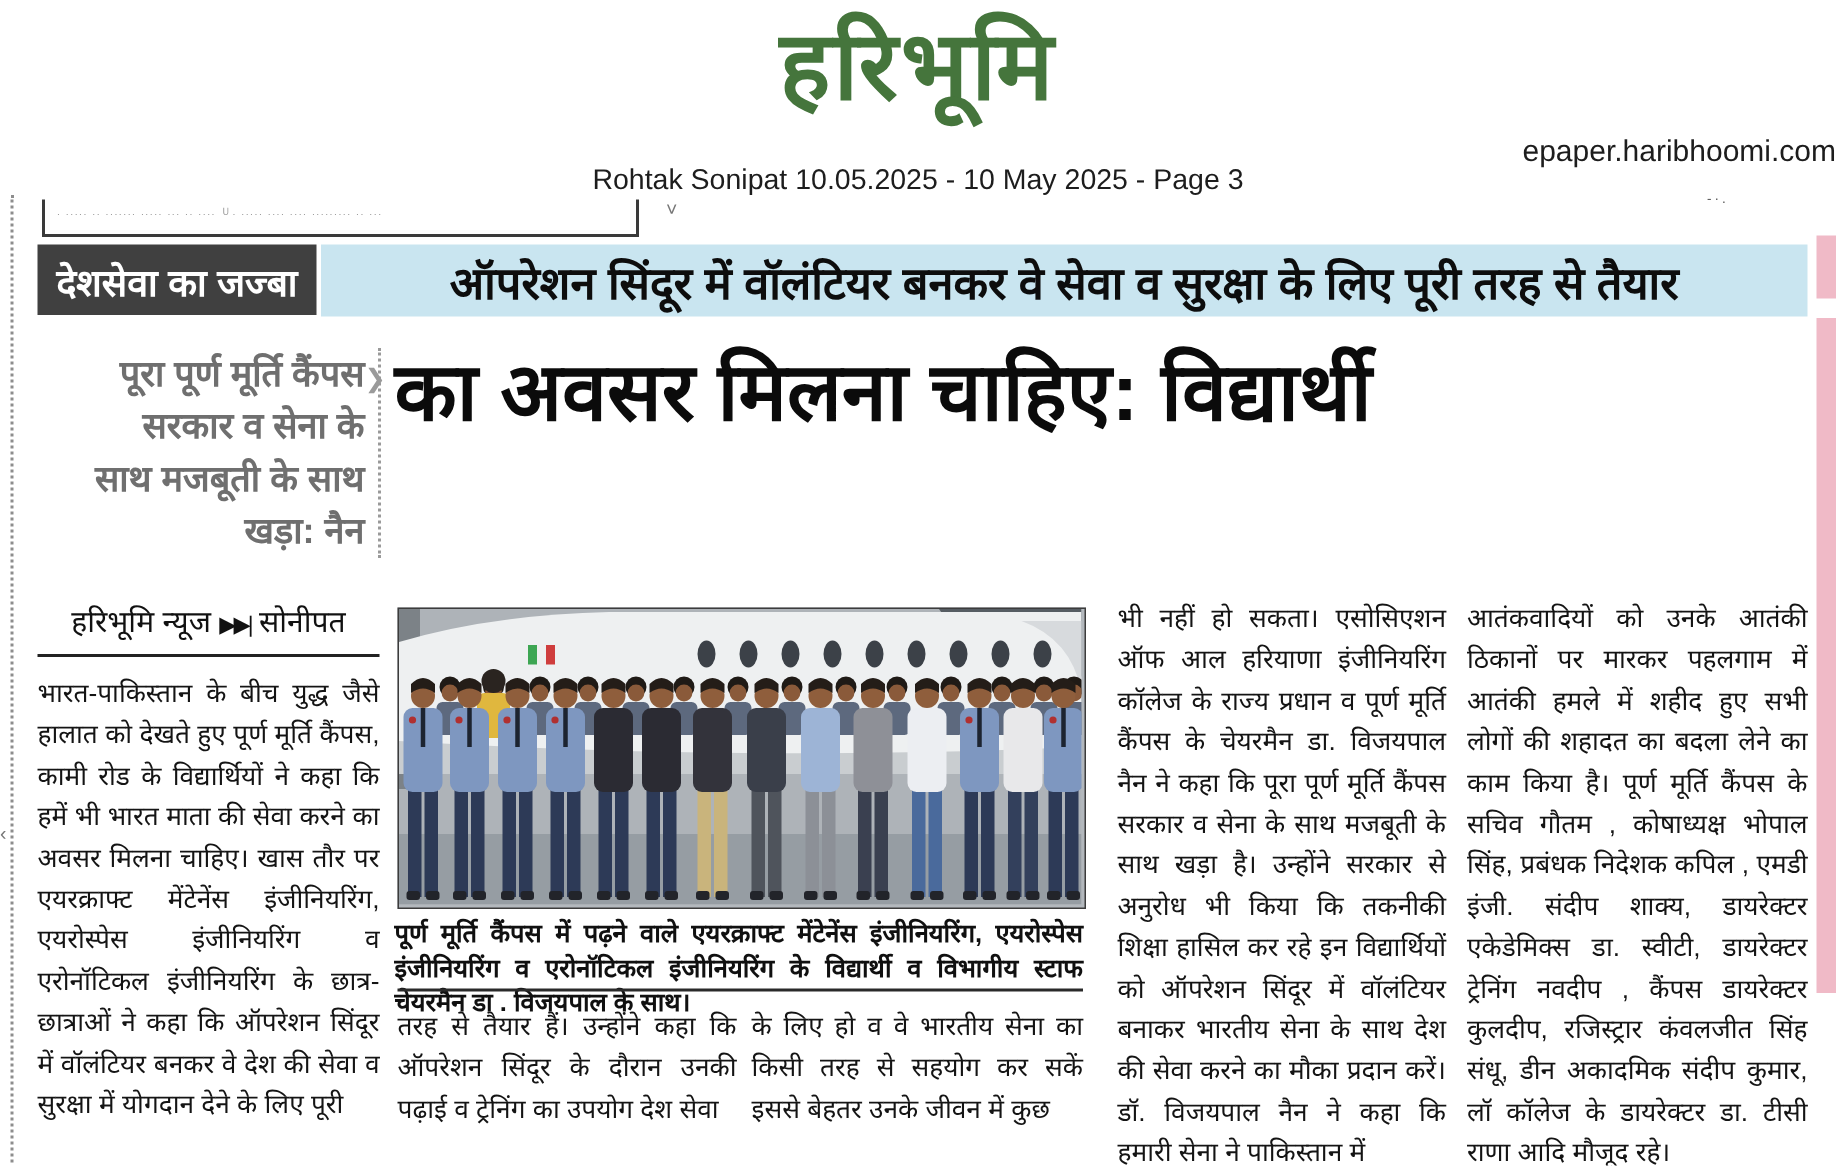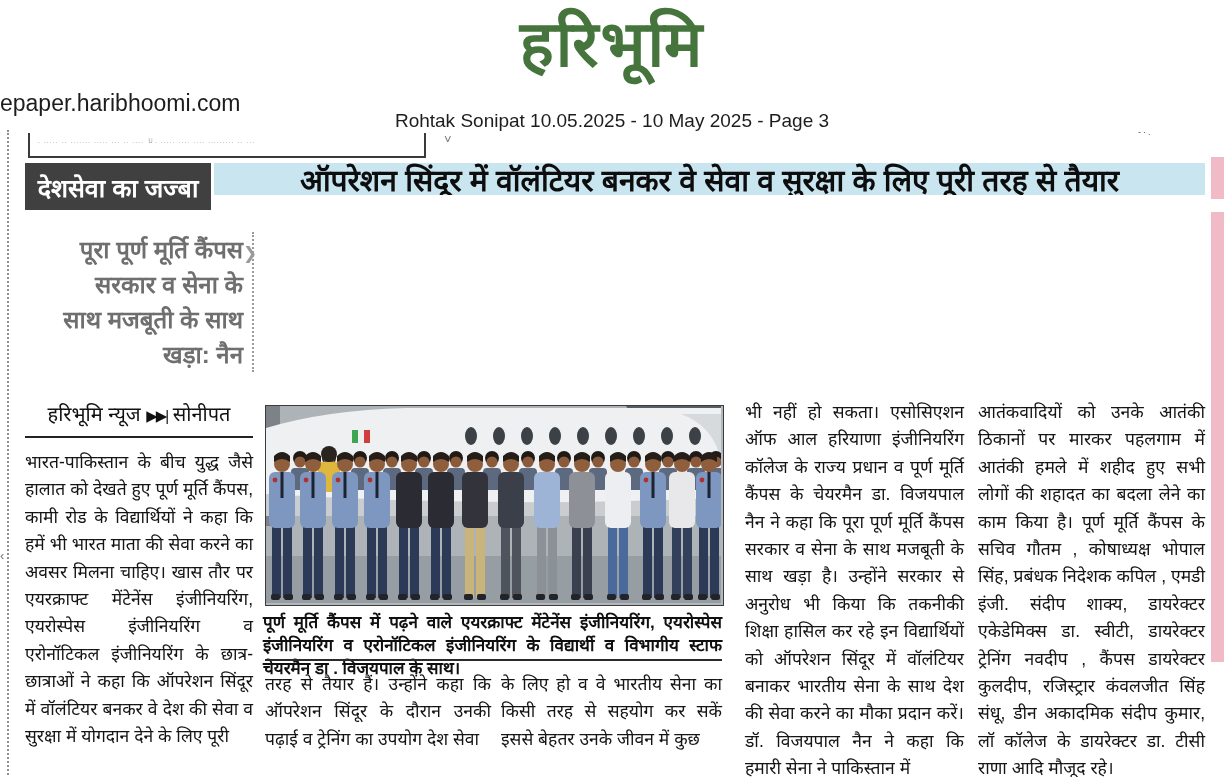--- a/index.html
+++ b/index.html
@@ -6,41 +6,41 @@
   body{
     width:1224px;height:777px;overflow:hidden;background:#fff;
     font-family:"Liberation Sans","DejaVu Sans",sans-serif;color:#111;
     position:relative;
   }
   .abs{position:absolute;}
 
   
   .masthead{left:0;top:4px;width:1224px;text-align:center;}
   .logo{font-size:64px;font-weight:bold;color:#45753c;letter-spacing:2px;line-height:80px;}
-  .site-url{left:0;top:90px;width:1224px;text-align:left;font-size:23px;color:#1d1d1d;}
+  .site-url{left:0;top:90px;width:1224px;text-align:right;font-size:20px;color:#1d1d1d;}
   .edition{left:0;top:110px;width:1224px;text-align:center;font-size:19px;color:#1d1d1d;}
 
   
   .crop-box{left:28px;top:133px;width:394px;height:23px;
     border-left:2px solid #3a3a3a;border-right:2px solid #3a3a3a;border-bottom:2px solid #3a3a3a;}
   .crop-text{left:38px;top:136px;width:340px;height:10px;font-size:7px;color:#9a9a9a;
     overflow:hidden;white-space:nowrap;letter-spacing:1px;}
   .crop-caret{left:444px;top:132px;font-size:13px;color:#777;}
   .crop-right-mark{left:1138px;top:127px;font-size:9px;color:#555;letter-spacing:2px;}
   .left-dotted{left:7px;top:130px;height:645px;width:0;border-left:2px dotted #8d8d8d;}
   .left-chevron{left:0px;top:548px;font-size:13px;color:#777;}
   .pink-strip{left:1211px;width:13px;background:#f0bac7;}
   .pink-a{top:157px;height:42px;}
   .pink-b{top:212px;height:450px;}
 
   
   .kicker{left:25px;top:163px;width:186px;height:47px;background:#404040;
     color:#fff;font-weight:bold;font-size:25px;display:flex;align-items:center;justify-content:center;
     white-space:nowrap;overflow:hidden;}
-  .strap{left:214px;top:163px;width:991px;height:32px;background:#c9e5f0;
+  .strap{left:214px;top:163px;width:991px;height:48px;background:#c9e5f0;
     color:#0d0d0d;font-weight:bold;font-size:30px;display:flex;align-items:center;justify-content:center;
     white-space:nowrap;overflow:hidden;}
 
   
   .pull-quote{left:25px;top:232px;width:218px;text-align:right;
     color:#6f6f6f;font-weight:bold;font-size:24px;line-height:35px;}
   .pq-line{white-space:nowrap;}
   .pq-divider{left:252px;top:232px;height:140px;width:0;border-left:2px dotted #9a9a9a;}
   .pq-chevron{left:243px;top:243px;color:#9a9a9a;font-size:17px;font-weight:bold;}
 
@@ -95,20 +95,21 @@
   <div class="abs pull-quote">
     <div class="pq-line">पूरा पूर्ण मूर्ति कैंपस</div>
     <div class="pq-line">सरकार व सेना के</div>
     <div class="pq-line">साथ मजबूती के साथ</div>
     <div class="pq-line">खड़ा: नैन</div>
   </div>
   <div class="abs pq-divider"></div>
   <div class="abs pq-chevron">❯</div>
 
   <div class="abs headline">
+    <div>का अवसर मिलना चाहिए: विद्यार्थी</div>
   </div>
 
   <div class="abs byline">
     <span>हरिभूमि न्यूज</span>
     <span class="arrows">▶▶|</span>
     <span>सोनीपत</span>
   </div>
 
   <div class="abs bodycol col1">भारत-पाकिस्तान के बीच युद्ध जैसे हालात को देखते हुए पूर्ण मूर्ति कैंपस, कामी रोड के विद्यार्थियों ने कहा कि हमें भी भारत माता की सेवा करने का अवसर मिलना चाहिए। खास तौर पर एयरक्राफ्ट मेंटेनेंस इंजीनियरिंग, एयरोस्पेस इंजीनियरिंग व एरोनॉटिकल इंजीनियरिंग के छात्र-छात्राओं ने कहा कि ऑपरेशन सिंदूर में वॉलंटियर बनकर वे देश की सेवा व सुरक्षा में योगदान देने के लिए पूरी</div>
 

